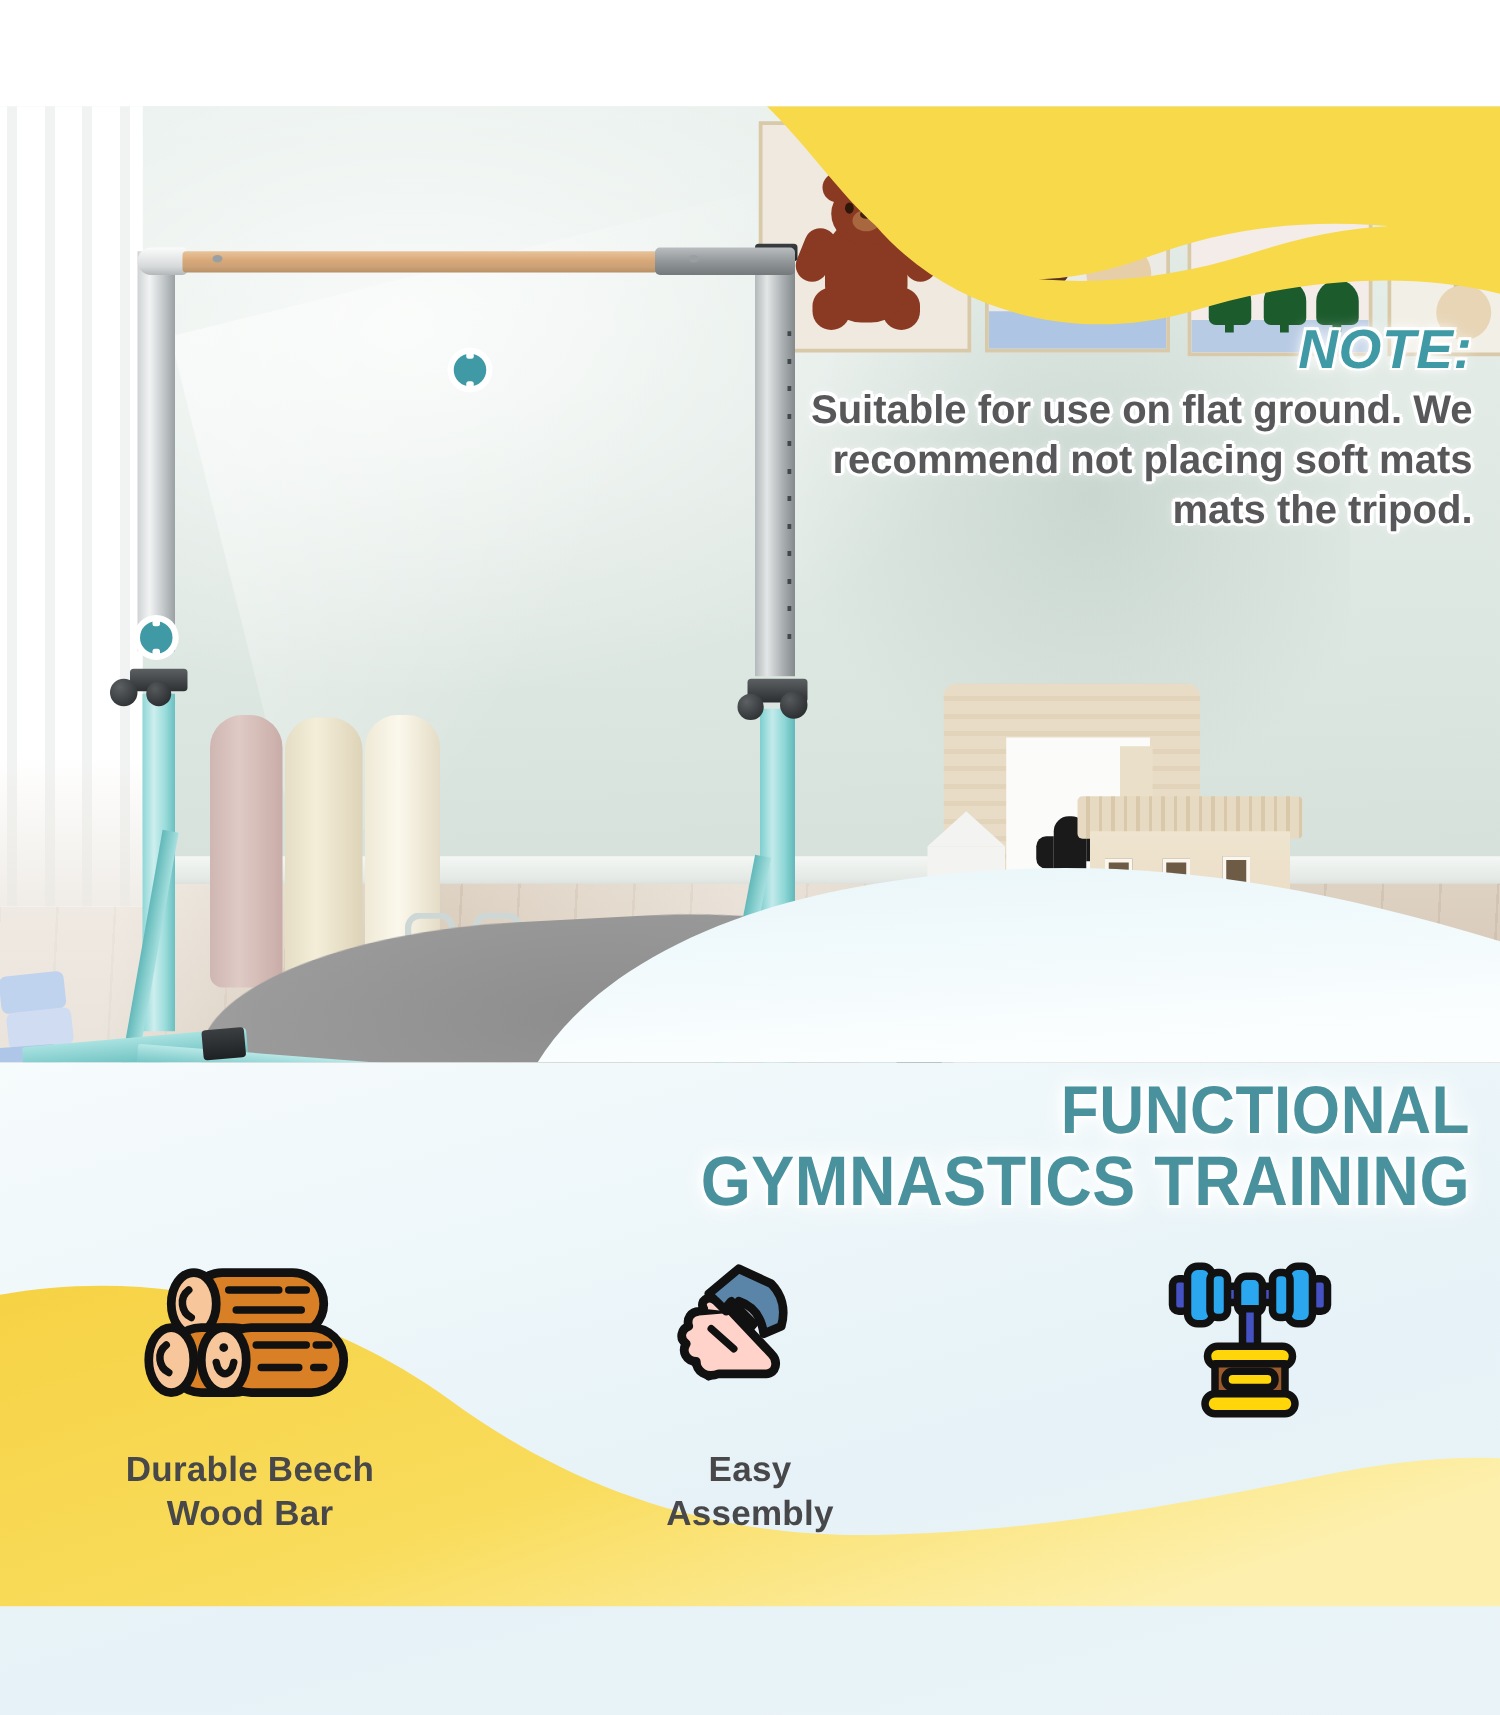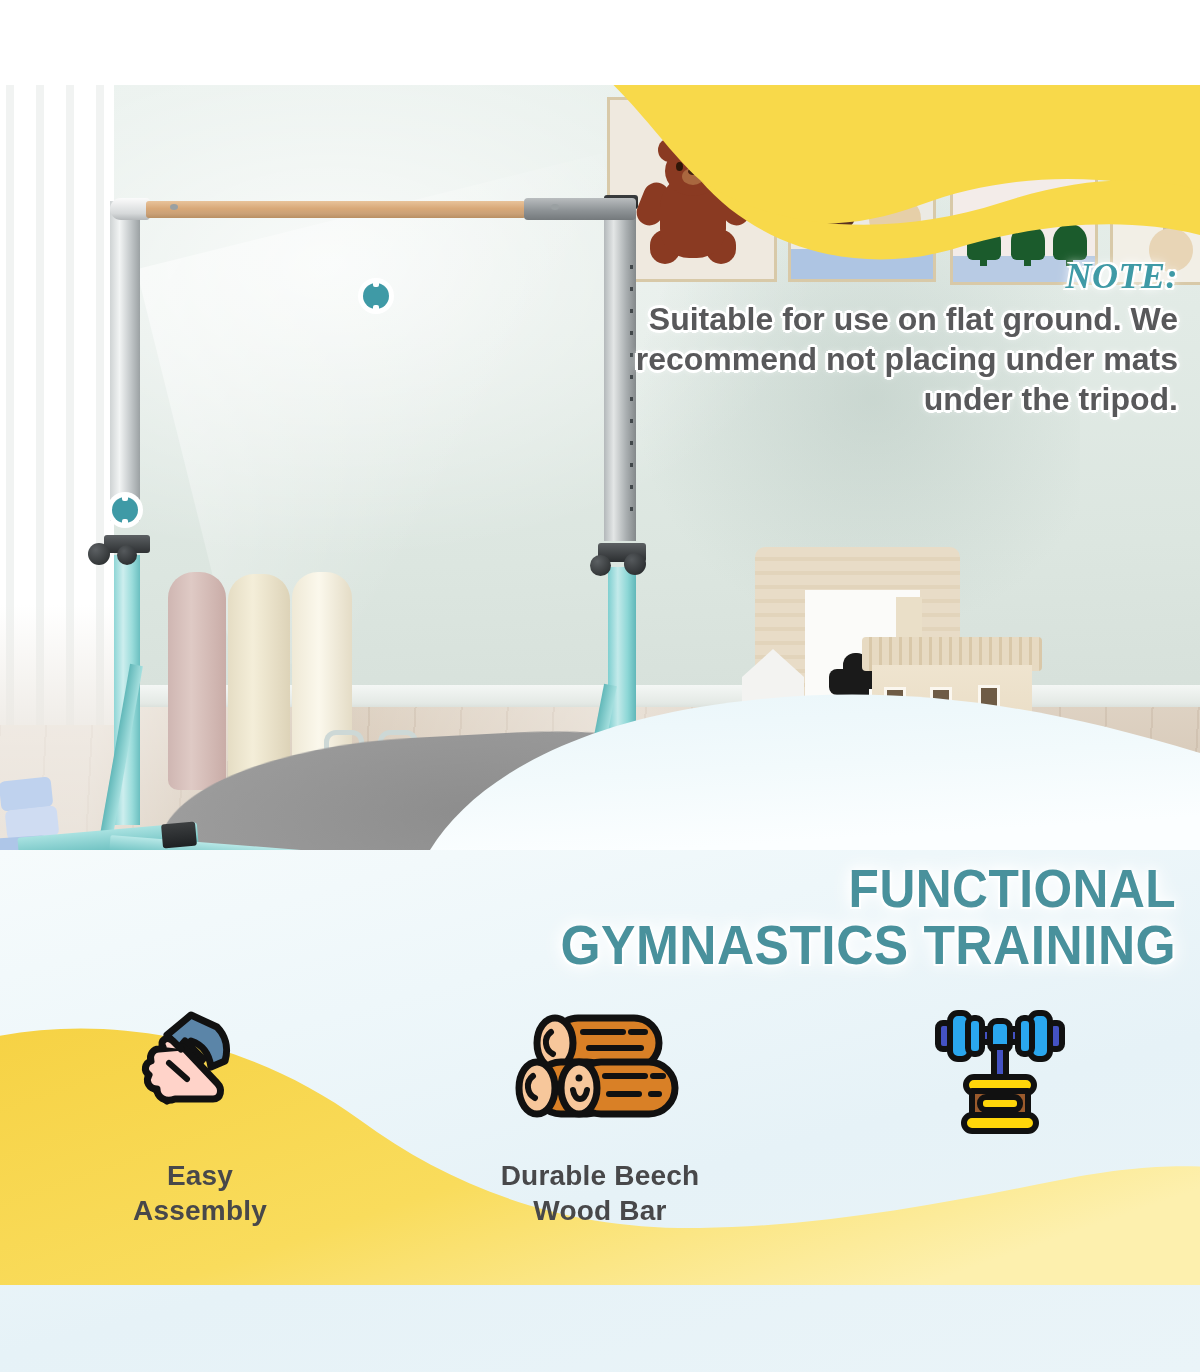--- a/index.html
+++ b/index.html
@@ -282,27 +282,26 @@
     font-size:28px; font-weight:700; color:#48484a; line-height:1.25;
     letter-spacing:.2px;
   }
 
   
   .note {
     position:absolute; right:22px; top:255px; width:560px; z-index:10;
     text-align:right;
   }
   .note-title {
-    font-size:36px; font-weight:700; font-style:italic; letter-spacing:.5px;
+    font-size:44px; font-weight:700; font-style:italic; letter-spacing:.5px;
     color:#3f9aa6;
     text-shadow:
       -2px -2px 0 #fff, 2px -2px 0 #fff, -2px 2px 0 #fff, 2px 2px 0 #fff,
       0 0 8px #fff, 0 0 14px #fff;
     margin-bottom:2px;
-    font-family:Liberation Serif, serif;
   }
   .note-body {
     font-size:32px; font-weight:700; line-height:1.25; color:#58585a;
     text-shadow:
       -2px -2px 0 #fff, 2px -2px 0 #fff, -2px 2px 0 #fff, 2px 2px 0 #fff,
       -3px 0 0 #fff, 3px 0 0 #fff, 0 -3px 0 #fff, 0 3px 0 #fff,
       0 0 9px #fff;
   }
 </style>
 </head>
@@ -441,21 +440,21 @@
         </linearGradient>
       </defs>
       <path d="M430,765 C470,700 560,645 700,622 C860,596 1010,610 1200,668
                L1200,765 Z" fill="url(#blobg)"></path>
       <path d="M0,765 C120,742 260,730 430,735 L430,765 Z" fill="#ffffff" opacity="0"></path>
     </svg>
   </div>
 
   <div class="note">
     <div class="note-title">NOTE:</div>
-    <div class="note-body">Suitable for use on flat ground. We recommend not placing under mats under the tripod.</div>
+    <div class="note-body">Suitable for use on flat ground. We recommend not placing soft mats mats the tripod.</div>
   </div>
 
   <div class="bottom">
     <svg class="yellow-blob" viewBox="0 0 1200 522" preserveAspectRatio="none">
       <defs>
         <linearGradient id="yg" x1="0" y1="0" x2="1" y2="0.6">
           <stop offset="0%" stop-color="#f6d244"></stop>
           <stop offset="55%" stop-color="#f9dc5c"></stop>
           <stop offset="100%" stop-color="#fdf0ae"></stop>
         </linearGradient>
@@ -468,41 +467,20 @@
 
   <div class="headline">
     <span>FUNCTIONAL</span>
     <span class="l2">GYMNASTICS TRAINING</span>
   </div>
 
   <div class="features">
 
     <div class="feature">
       <div class="ficon">
-        <svg width="150" height="130" viewBox="0 0 150 130">
-          <g stroke="#111" stroke-width="7" stroke-linejoin="round" stroke-linecap="round">
-
-            <path d="M42,30 L66,10 L92,22 C100,30 104,42 100,56 L86,62
-                     C84,48 78,40 66,36 L56,46 Z" fill="#5b85a8"></path>
-
-            <path d="M60,36 L78,54 L42,96 L24,78 Z" fill="#cf9272"></path>
-
-            <path d="M34,44 C28,44 24,50 26,56 C20,58 18,66 24,70
-                     C20,76 24,84 32,84 C32,92 40,98 50,94
-                     L88,94 C96,94 98,84 92,78 L58,42 Z" fill="#ffd3c9"></path>
-            <path d="M38,42 C34,36 42,30 48,36 L56,44" fill="#ffd3c9"></path>
-            <path d="M44,58 L62,74" fill="none" stroke-width="6"></path>
-          </g>
-        </svg>
-      </div>
-      <div class="flabel">Easy<br>Assembly</div>
-    </div>
-
-    <div class="feature">
-      <div class="ficon">
         <svg width="190" height="120" viewBox="0 0 190 120">
           <g stroke="#111" stroke-width="7" stroke-linecap="round">
 
             <rect x="48" y="8" width="106" height="50" rx="25" fill="#d98026"></rect>
             <ellipse cx="50" cy="33" rx="18" ry="25" fill="#f7c79b"></ellipse>
             <path d="M46,22 C38,28 40,40 48,44" fill="none" stroke-width="6"></path>
             <line x1="78" y1="22" x2="118" y2="22" stroke-width="6"></line>
             <line x1="126" y1="22" x2="140" y2="22" stroke-width="6"></line>
             <line x1="84" y1="38" x2="136" y2="38" stroke-width="6"></line>
 
@@ -519,20 +497,41 @@
             <line x1="104" y1="84" x2="134" y2="84" stroke-width="6"></line>
             <line x1="146" y1="84" x2="154" y2="84" stroke-width="6"></line>
           </g>
         </svg>
       </div>
       <div class="flabel">Durable Beech<br>Wood Bar</div>
     </div>
 
     <div class="feature">
       <div class="ficon">
+        <svg width="150" height="130" viewBox="0 0 150 130">
+          <g stroke="#111" stroke-width="7" stroke-linejoin="round" stroke-linecap="round">
+
+            <path d="M42,30 L66,10 L92,22 C100,30 104,42 100,56 L86,62
+                     C84,48 78,40 66,36 L56,46 Z" fill="#5b85a8"></path>
+
+            <path d="M60,36 L78,54 L42,96 L24,78 Z" fill="#cf9272"></path>
+
+            <path d="M34,44 C28,44 24,50 26,56 C20,58 18,66 24,70
+                     C20,76 24,84 32,84 C32,92 40,98 50,94
+                     L88,94 C96,94 98,84 92,78 L58,42 Z" fill="#ffd3c9"></path>
+            <path d="M38,42 C34,36 42,30 48,36 L56,44" fill="#ffd3c9"></path>
+            <path d="M44,58 L62,74" fill="none" stroke-width="6"></path>
+          </g>
+        </svg>
+      </div>
+      <div class="flabel">Easy<br>Assembly</div>
+    </div>
+
+    <div class="feature">
+      <div class="ficon">
         <svg width="160" height="130" viewBox="0 0 160 130">
           <g stroke="#111" stroke-width="6" stroke-linejoin="round">
 
             <rect x="40" y="24" width="80" height="13" rx="5" fill="#4452c4"></rect>
 
             <rect x="18" y="18" width="13" height="26" rx="5" fill="#4452c4"></rect>
             <rect x="129" y="18" width="13" height="26" rx="5" fill="#4452c4"></rect>
 
             <rect x="30" y="8" width="20" height="46" rx="8" fill="#2aa7ef"></rect>
             <rect x="110" y="8" width="20" height="46" rx="8" fill="#2aa7ef"></rect>

